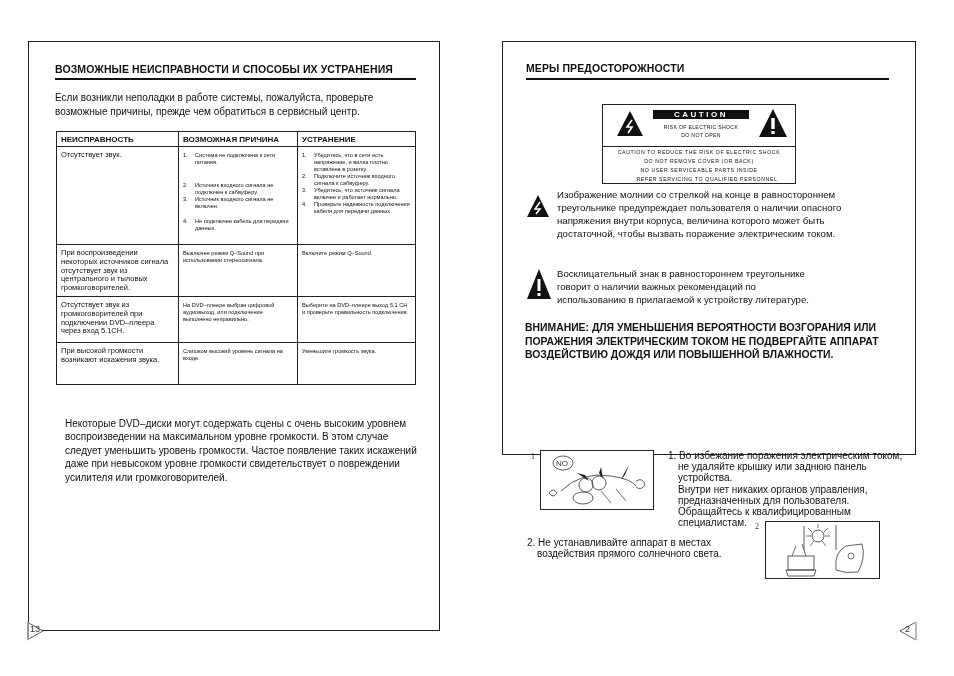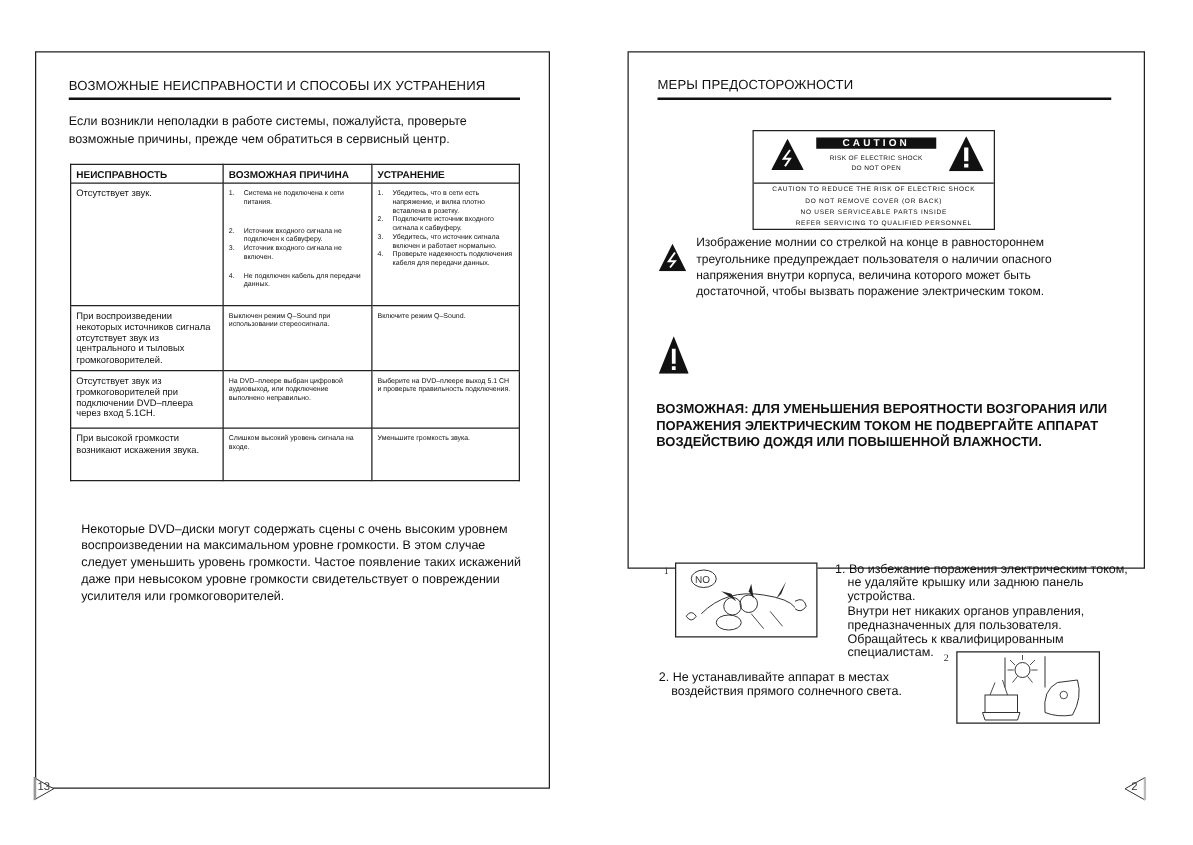--- a/index.html
+++ b/index.html
@@ -2,21 +2,21 @@
 <html><head>
 <meta charset="utf-8">
 <style>
   html, body { margin:0; padding:0; }
   body { width:954px; height:676px; background:#ffffff; position:relative; overflow:hidden;
          font-family:"Liberation Sans", sans-serif; color:#111; }
   .page { position:absolute; border:1px solid #222; box-sizing:border-box; background:#fff; }
   #left-page { left:28px; top:41px; width:412px; height:590px; }
   #right-page { left:502px; top:41px; width:414px; height:414px; }
   .abs { position:absolute; }
-  .h1 { font-weight:normal; font-size:10.5px; letter-spacing:0.1px;text-align:center; }
+  .h1 { font-weight:bold; font-size:10.5px; letter-spacing:0.1px;text-align:center; }
   .rule { position:absolute; height:2px; background:#111; }
   .intro { font-size:10px; line-height:14px; }
   table.tbl { position:absolute; left:27px; top:89px; width:359px; border-collapse:collapse; table-layout:fixed; }
   table.tbl td, table.tbl th { border:1px solid #222; vertical-align:top; padding:3px 4px; }
   table.tbl th { font-size:8px; font-weight:bold; text-align:left; height:9px; padding:3px 4px 2px 4px; }
   table.tbl td { font-size:7.2px; line-height:8.5px; }
   table.tbl td.sym { font-size:7.5px; line-height:8.8px; padding-top:4px; }
   table.tbl td.small { font-size:5.6px; line-height:7px; padding-top:5px; }
   .num-item { display:flex; }
   .num-item .n { width:12px; flex:none; }
@@ -180,24 +180,29 @@
   </div>
 
   <div class="warn-row" style="top:225px;">
     <div class="ic">
       <svg width="24" height="30" viewBox="0 0 24 30" style="margin-top:2px;">
         <polygon points="12,0 24,30 0,30" fill="#111"></polygon>
         <rect x="10.5" y="10" width="3" height="12" fill="#fff"></rect>
         <rect x="10.5" y="24" width="3" height="3" fill="#fff"></rect>
       </svg>
     </div>
+    <div class="warn-text">
+      <div>Восклицательный знак в равностороннем треугольнике</div>
+      <div>говорит о наличии важных рекомендаций по</div>
+      <div>использованию в прилагаемой к устройству литературе.</div>
+    </div>
   </div>
 
   <div class="abs notice" style="left:22px; top:279px;">
-    <div>ВОЗМОЖНАЯ: ДЛЯ УМЕНЬШЕНИЯ ВЕРОЯТНОСТИ ВОЗГОРАНИЯ ИЛИ</div>
+    <div>ВНИМАНИЕ: ДЛЯ УМЕНЬШЕНИЯ ВЕРОЯТНОСТИ ВОЗГОРАНИЯ ИЛИ</div>
     <div>ПОРАЖЕНИЯ ЭЛЕКТРИЧЕСКИМ ТОКОМ НЕ ПОДВЕРГАЙТЕ АППАРАТ</div>
     <div>ВОЗДЕЙСТВИЮ ДОЖДЯ ИЛИ ПОВЫШЕННОЙ ВЛАЖНОСТИ.</div>
   </div>
 
   <div class="fig-label" style="left:28px; top:410px;">1</div>
   <div class="illus" style="left:37px; top:408px; width:114px; height:60px;">
     <svg width="112" height="58" viewBox="0 0 112 58">
       <ellipse cx="22" cy="12" rx="10" ry="7" fill="none" stroke="#333" stroke-width="0.8"></ellipse>
       <text x="15" y="15" font-size="8" font-family="Liberation Sans, sans-serif" fill="#333">NO</text>
       <path d="M20,40 Q40,20 70,25 Q90,28 95,35" fill="none" stroke="#333" stroke-width="0.8"></path>

